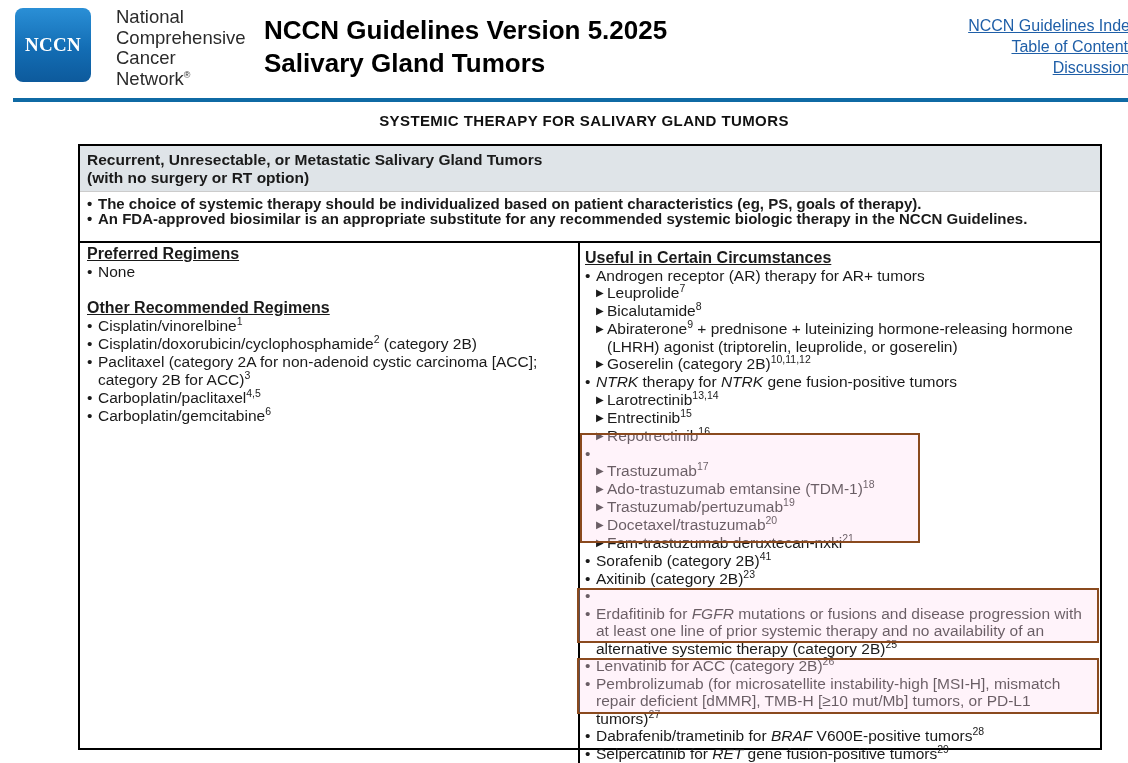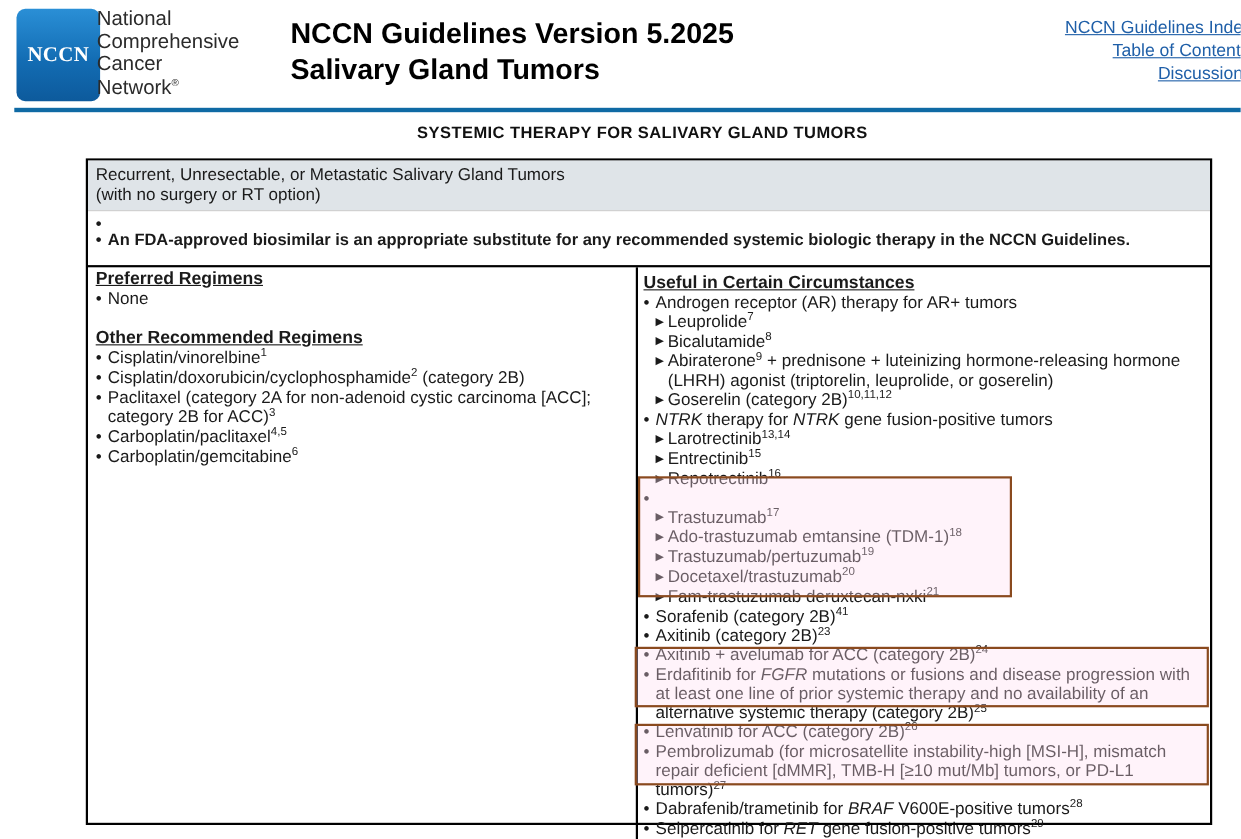--- a/index.html
+++ b/index.html
@@ -1,39 +1,39 @@
 <!DOCTYPE html>
 <html><head>
 <meta charset="utf-8">
 <style>
   * { box-sizing: border-box; }
   html, body { margin: 0; padding: 0; background: #ffffff; }
   body { width: 1128px; height: 763px; overflow: hidden; position: relative; font-family: "Liberation Sans", sans-serif; color: #1a1a1a; }
 
-  .logo-box { position: absolute; left: 15px; top: 8px; width: 77px; width: 76px; height: 84px; border-radius: 8px;
+  .logo-box { position: absolute; left: 15px; top: 8px; width: 77px; width: 76px; height: 74px; border-radius: 8px;
     background: linear-gradient(180deg, #2a8fd6 0%, #136db4 55%, #0d5a9c 100%);
     display: flex; align-items: center; justify-content: center; }
   .logo-box span { color: #fff; font-family: "Liberation Serif", serif; font-weight: bold; font-size: 19px; letter-spacing: 0.3px; }
-  .org-name { position: absolute; left: 88px; top: 7px; font-size: 18.5px; line-height: 20.5px; color: #2b2b2b; }
+  .org-name { position: absolute; left: 116px; top: 7px; font-size: 18.5px; line-height: 20.5px; color: #2b2b2b; }
   .org-name sup { font-size: 9px; }
 
   .title { position: absolute; left: 264px; top: 14px; font-size: 26px; font-weight: bold; line-height: 33px; color: #000000; }
 
   .links { position: absolute; right: 0; top: 15px; text-align: right; font-size: 16px; line-height: 21px; white-space: nowrap; width: 300px; overflow: hidden; }
   .links a { display: block; color: #1f5fa8; text-decoration: underline; }
   .links a.l0 { margin-right: -10px; }
   .links a.l1 { margin-right: -8px; }
   .links a.l2 { margin-right: -2px; }
 
   .rule { position: absolute; left: 13px; top: 98px; width: 1115px; height: 4px; background: #0f6aa4; }
 
   .section-title { position: absolute; left: 0; width: 1168px; top: 112px; text-align: center; font-size: 15px; font-weight: bold; letter-spacing: 0.4px; color: #111; }
 
   .table { position: absolute; left: 78px; top: 144px; width: 1024px; height: 606px; border: 2px solid #000; }
-  .head1 { background: #dfe4e8; padding: 5px 7px 3px 7px; font-size: 15.5px; font-weight: normal; line-height: 18px; height: 45px; }
+  .head1 { background: #dfe4e8; padding: 5px 7px 3px 7px; font-size: 15.5px; font-weight: bold; line-height: 18px; height: 45px; }
   .head2 { border-top: 1px solid #ccc; padding: 4px 7px 0 7px; font-size: 15px; font-weight: bold; line-height: 15px; height: 52px; border-bottom: 2px solid #000; }
   .head2 .b { display: flex; }
   .head2 .dot { width: 11px; flex: none; }
   .cols { display: flex; height: 590px; }
   .col-left { width: 500px; border-right: 2px solid #000; padding: 2px 7px; font-size: 15.5px; line-height: 18px; }
   .col-right { flex: 1; padding: 6px 5px; font-size: 15.5px; line-height: 17.5px; position: relative; }
   .sub-h { font-weight: bold; text-decoration: underline; font-size: 16px; }
   .bl { display: flex; }
   .bl .d { width: 11px; flex: none; }
   .ar { display: flex; padding-left: 11px; }
@@ -73,20 +73,21 @@
 <div class="section-title">SYSTEMIC THERAPY FOR SALIVARY GLAND TUMORS</div>
 
 <div class="table">
   <div class="head1">
     <div>Recurrent, Unresectable, or Metastatic Salivary Gland Tumors</div>
     <div>(with no surgery or RT option)</div>
   </div>
   <div class="head2">
     <div class="b">
         <span class="dot">•</span>
+        <span>The choice of systemic therapy should be individualized based on patient characteristics (eg, PS, goals of therapy).</span>
       </div>
     <div class="b">
         <span class="dot">•</span>
         <span>An FDA-approved biosimilar is an appropriate substitute for any recommended systemic biologic therapy in the NCCN Guidelines.</span>
       </div>
   </div>
   <div class="cols">
     <div class="col-left">
       <div class="sub-h">Preferred Regimens</div>
       <div class="bl">
@@ -184,21 +185,20 @@
       <div class="bl">
           <span class="d">•</span>
           <span><span>Sorafenib (category 2B)</span><sup>41</sup></span>
         </div>
       <div class="bl">
           <span class="d">•</span>
           <span><span>Axitinib (category 2B)</span><sup>23</sup></span>
         </div>
       <div class="bl">
           <span class="d">•</span>
-          <span><span>Axitinib + avelumab for ACC (category 2B)</span><sup>24</sup></span>
         </div>
 
       <div class="bl">
           <span class="d">•</span>
           <span><span>Erdafitinib for </span><i>FGFR</i><span> mutations or fusions and disease progression with at least one line of prior systemic therapy and no availability of an alternative systemic therapy (category 2B)</span><sup>25</sup></span>
         </div>
       <div class="bl">
           <span class="d">•</span>
           <span><span>Lenvatinib for ACC (category 2B)</span><sup>26</sup></span>
         </div>

